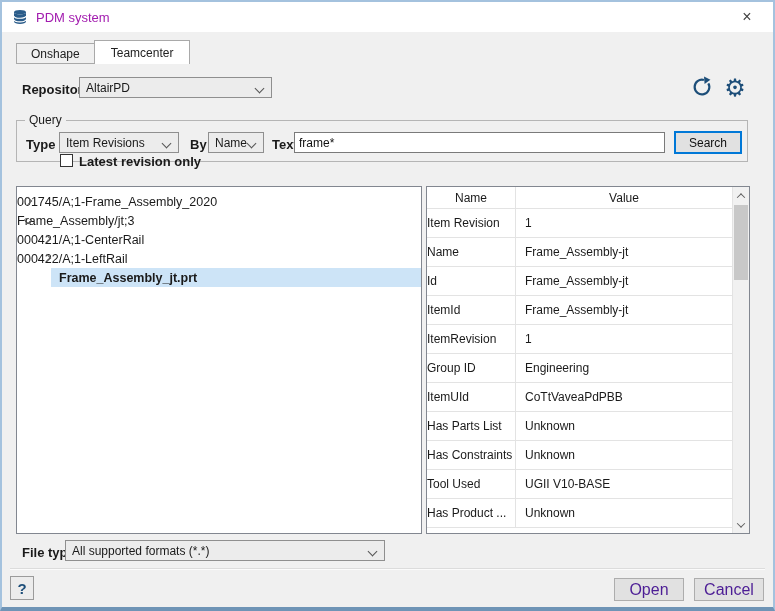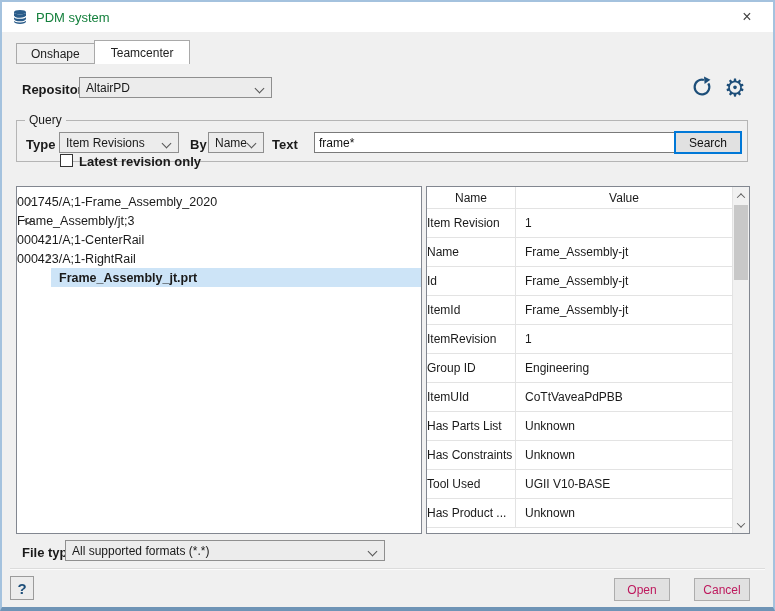--- a/index.html
+++ b/index.html
@@ -9,21 +9,21 @@
   #dialog {
     position: relative; width: 775px; height: 611px;
     border: 2px solid #a4c2de; border-bottom: 4px solid #6f94b6;
     background: #f0f0f0; overflow: hidden;
   }
 
   
   .titlebar { position:absolute; left:0; top:0; right:0; height:30px; background:#ffffff;
               display:flex; align-items:center; padding-left:10px; }
   .title-icon { width:16px; height:16px; margin-right:8px; display:inline-block; }
-  .title-text { font-size:13px; color:#15803d; }
+  .title-text { font-size:13px; color:#a21caf; }
   .close-btn { position:absolute; right:6px; top:0; width:40px; height:29px;
                display:flex; align-items:center; justify-content:center;
                font-size:16px; color:#444; cursor:default; }
 
   
   .tabbar { position:absolute; left:14px; top:38px; display:flex; align-items:flex-end; }
   .tab { border:1px solid #a9a9a9; background:#f0f0f0; height:21px; padding:0 14px;
          display:flex; align-items:center; font-size:12px; color:#222; }
   .tab.inactive { border-right:none; }
   .tab.active { background:#ffffff; height:24px; border-bottom:none; padding:0 16px; }
@@ -88,23 +88,23 @@
   .sb-down .achev { width:6px; height:6px; border-right:1.4px solid #5f5f5f; border-bottom:1.4px solid #5f5f5f; transform:rotate(45deg) translate(-1px,-1px); }
   .sb-thumb { position:absolute; left:1px; top:18px; width:14px; height:75px; background:#c8c8c8; }
 
   
   .filetype-label { position:absolute; left:20px; top:543px; }
   .footer-sep { position:absolute; left:8px; right:8px; top:566px; height:2px;
                 border-top:1px solid #dcdcdc; border-bottom:1px solid #fbfbfb; }
   .help-btn { position:absolute; left:8px; top:574px; width:24px; height:24px;
               background:#ececec; border:1px solid #9b9b9b; display:flex; align-items:center; justify-content:center;
               color:#1d4e79; font-weight:bold; font-size:15px; }
-  .push-btn { position:absolute; top:576px; width:56px; height:23px; background:#e1e1e1;
+  .push-btn { position:absolute; top:576px; width:70px; height:23px; background:#e1e1e1;
               border:1px solid #adadad; display:flex; align-items:center; justify-content:center;
-              font-size:12px; color:#be185d; }
+              font-size:16px; color:#4c1d95; }
 </style>
 </head>
 <body>
 
 <div id="dialog">
 
   <div class="titlebar">
     <span class="title-icon">
       <svg width="16" height="16" viewBox="0 0 16 16">
         <ellipse cx="8" cy="3.2" rx="6" ry="2.3" fill="#2a5c8a"></ellipse>
@@ -147,21 +147,21 @@
   <div class="combo" style="left:57px; top:130px; width:120px;">
     <span>Item Revisions</span>
     <span class="chev-down"></span>
   </div>
   <span class="label" style="position:absolute; left:188px; top:135px;">By</span>
   <div class="combo" style="left:206px; top:130px; width:56px;">
     <span>Name</span>
     <span class="chev-down"></span>
   </div>
   <span class="label" style="position:absolute; left:270px; top:135px;">Text</span>
-  <input class="text-input" style="left: 292px; top: 130px; width: 371px; margin-left: 20px;" value="frame*">
+  <input class="text-input" style="left: 292px; top: 130px; width: 371px;" value="frame*">
   <div class="search-btn">Search</div>
 
   <div class="checkbox-row">
     <div class="checkbox"></div>
     <span class="label">Latest revision only</span>
   </div>
 
   <div class="tree-panel">
     <div class="tree-row i0">
       <span class="tchev chev-right"></span>
@@ -170,21 +170,21 @@
     <div class="tree-row i0">
       <span class="tchev chev-exp"></span>
       <span class="tlabel">Frame_Assembly/jt;3</span>
     </div>
     <div class="tree-row i1">
       <span class="tchev chev-right"></span>
       <span class="tlabel">000421/A;1-CenterRail</span>
     </div>
     <div class="tree-row i1">
       <span class="tchev chev-right"></span>
-      <span class="tlabel">000423/A;1-RightRail</span>
+      <span class="tlabel">000422/A;1-LeftRail</span>
     </div>
     <div class="tree-row i2 selected">
       <span class="tlabel">Frame_Assembly_jt.prt</span>
     </div>
   </div>
 
   <div class="table-panel">
     <div class="tbl">
       <div class="thead">
         <div class="th-name">Name</div>

